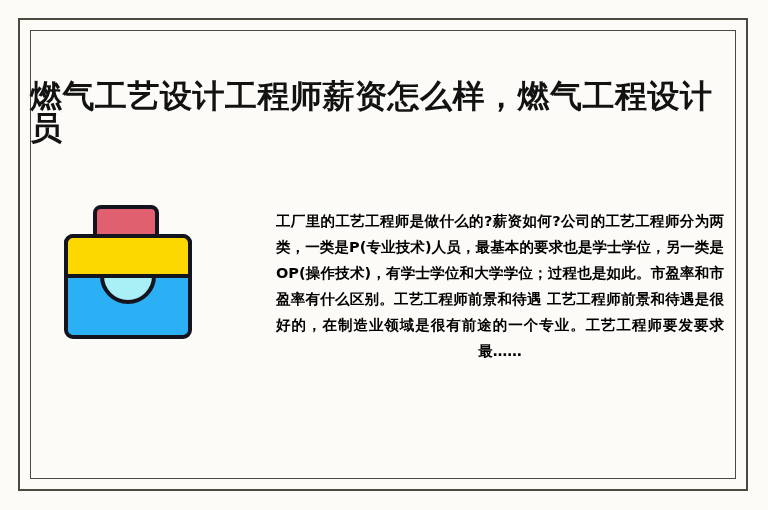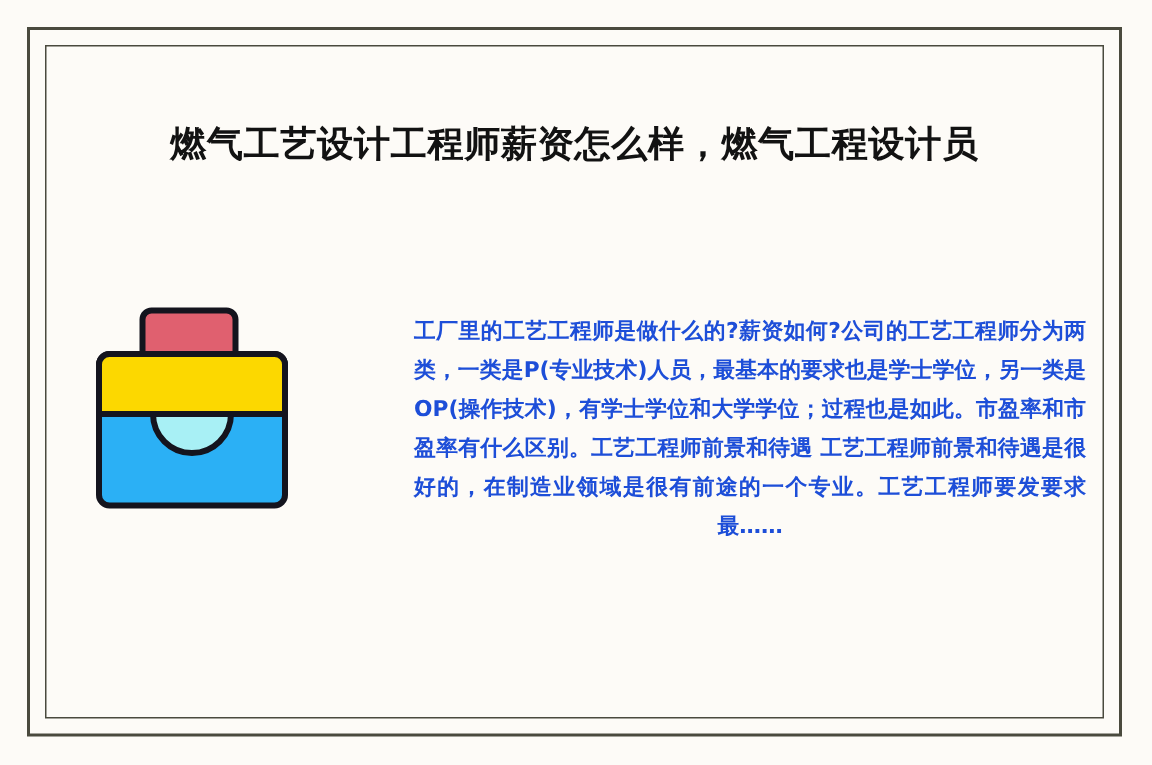--- a/index.html
+++ b/index.html
@@ -42,22 +42,22 @@
     box-sizing: border-box;
     pointer-events: none;
   }
 
   
   .title {
     position: absolute;
     left: 30px;
     top: 80px;
     width: 706px;
-    text-align: center;
-    font-size: 24px;
+    text-align: left;
+    font-size: 32px;
     line-height: 32px;
     font-weight: bold;
     color: #121212;
     letter-spacing: 0.5px;
     font-family: "DejaVu Sans", "Liberation Sans", sans-serif;
   }
 
   
   .illustration {
     position: absolute;
@@ -69,21 +69,21 @@
 
   
   .body-text {
     position: absolute;
     left: 276px;
     top: 208px;
     width: 448px;
     font-size: 14.5px;
     line-height: 26px;
     font-weight: bold;
-    color: #1d4ed8;
+    color: #000000;
     text-align: justify;
     text-align-last: center;
     font-family: "DejaVu Sans", "Liberation Sans", sans-serif;
     word-break: break-all;
   }
 </style>
 </head>
 <body>
 
 <div id="page">

